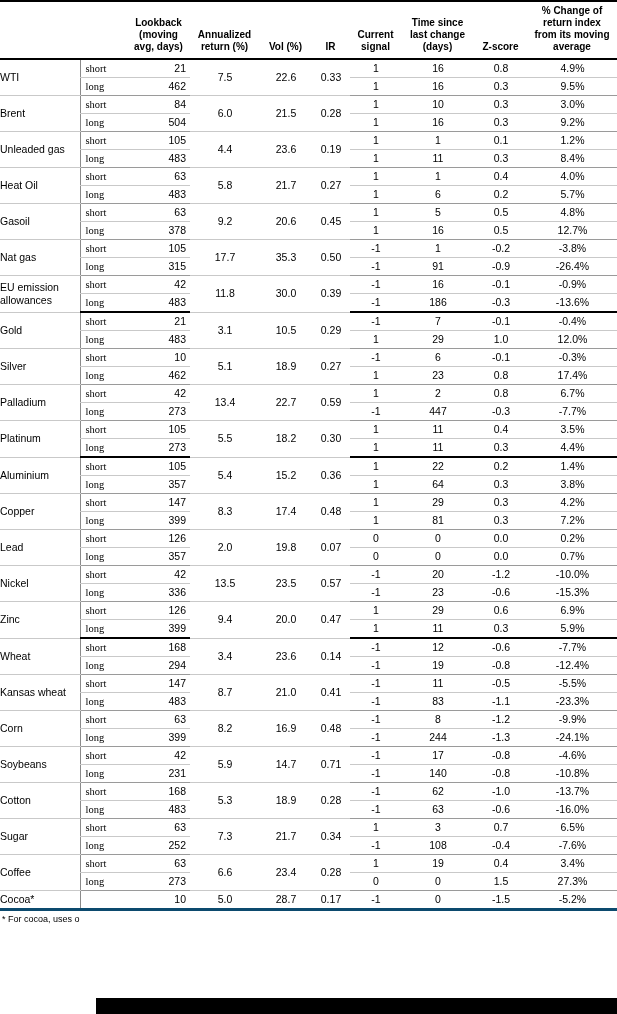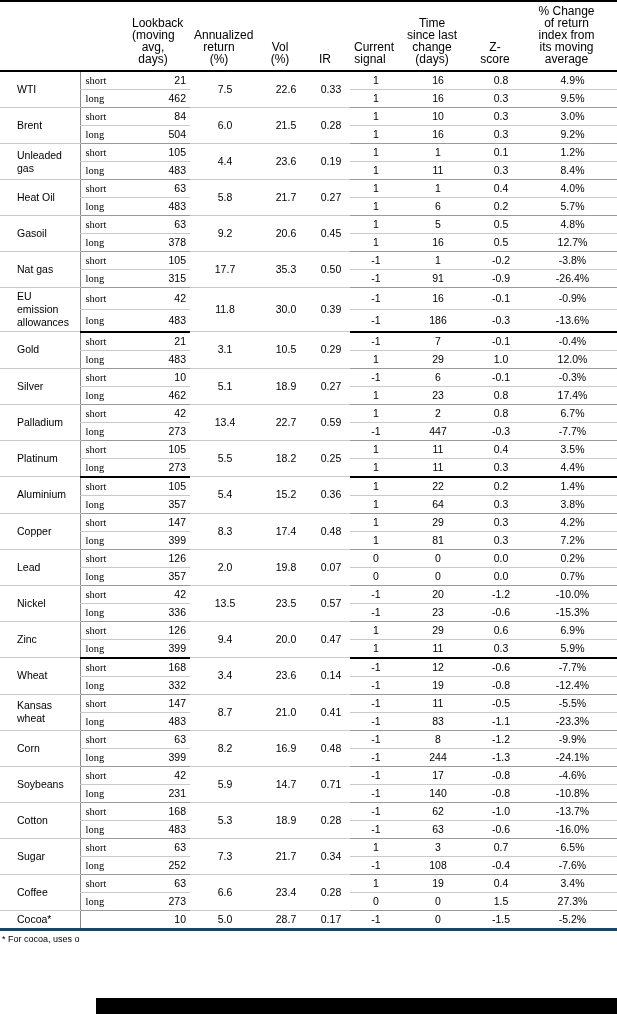--- a/index.html
+++ b/index.html
@@ -31,25 +31,25 @@
   table.data col.c-look    { width: 62px; }
   table.data col.c-ann     { width: 70px; }
   table.data col.c-vol     { width: 52px; }
   table.data col.c-ir      { width: 38px; }
   table.data col.c-sig     { width: 52px; }
   table.data col.c-time    { width: 72px; }
   table.data col.c-z       { width: 54px; }
   table.data col.c-pct     { width: 89px; }
 
   thead th {
-    font-weight: normal;
-    font-size: 12px;
+    font-weight: bold;
+    font-size: 10px;
     line-height: 12px;
     vertical-align: bottom;
-    padding: 3px 16px 5px 4px;
+    padding: 3px 5px 5px 4px;
     text-align: center;
     border-bottom: 2px solid #000;
     border-top: 2px solid #000;
   }
   thead th.blank-left {
     border-top: 2px solid #000;
   }
   tbody td {
     font-size: 10.5px;
     line-height: 13px;
@@ -57,21 +57,21 @@
     border-bottom: 1px solid #9a9a9a;
     vertical-align: middle;
   }
   tbody tr.row-short td { border-bottom: 1px solid #c9c9c9; }
   tbody tr.row-long  td { border-bottom: 1px solid #9a9a9a; }
 
   tbody tr.group-end-thick td { border-bottom: 2px solid #000; }
 
   td.name {
     text-align: left;
-    padding-left: 17px;
+    padding-left: 0;
     font-size: 10.5px;
   }
   td.term {
     text-align: left;
     padding-left: 5px;
     border-left: 1px solid #9a9a9a;
     font-family: Liberation Serif, serif;
   }
   td.num { text-align: center; }
   td.lookback { text-align: right; }
@@ -330,21 +330,21 @@
           <td class="num">447</td>
           <td class="num">-0.3</td>
           <td class="num">-7.7%</td>
         </tr>
         <tr class="row-short">
           <td class="name" rowspan="2">Platinum</td>
           <td class="term">short</td>
           <td class="lookback">105</td>
           <td class="merged" rowspan="2">5.5</td>
           <td class="merged" rowspan="2">18.2</td>
-          <td class="merged" rowspan="2">0.25</td>
+          <td class="merged" rowspan="2">0.30</td>
           <td class="num">1</td>
           <td class="num">11</td>
           <td class="num">0.4</td>
           <td class="num">3.5%</td>
         </tr>
         <tr class="row-long group-end-thick">
           <td class="term">long</td>
           <td class="lookback">273</td>
           <td class="num">1</td>
           <td class="num">11</td>
@@ -458,21 +458,21 @@
           <td class="merged" rowspan="2">3.4</td>
           <td class="merged" rowspan="2">23.6</td>
           <td class="merged" rowspan="2">0.14</td>
           <td class="num">-1</td>
           <td class="num">12</td>
           <td class="num">-0.6</td>
           <td class="num">-7.7%</td>
         </tr>
         <tr class="row-long">
           <td class="term">long</td>
-          <td class="lookback">332</td>
+          <td class="lookback">294</td>
           <td class="num">-1</td>
           <td class="num">19</td>
           <td class="num">-0.8</td>
           <td class="num">-12.4%</td>
         </tr>
         <tr class="row-short">
           <td class="name" rowspan="2">Kansas wheat</td>
           <td class="term">short</td>
           <td class="lookback">147</td>
           <td class="merged" rowspan="2">8.7</td>

